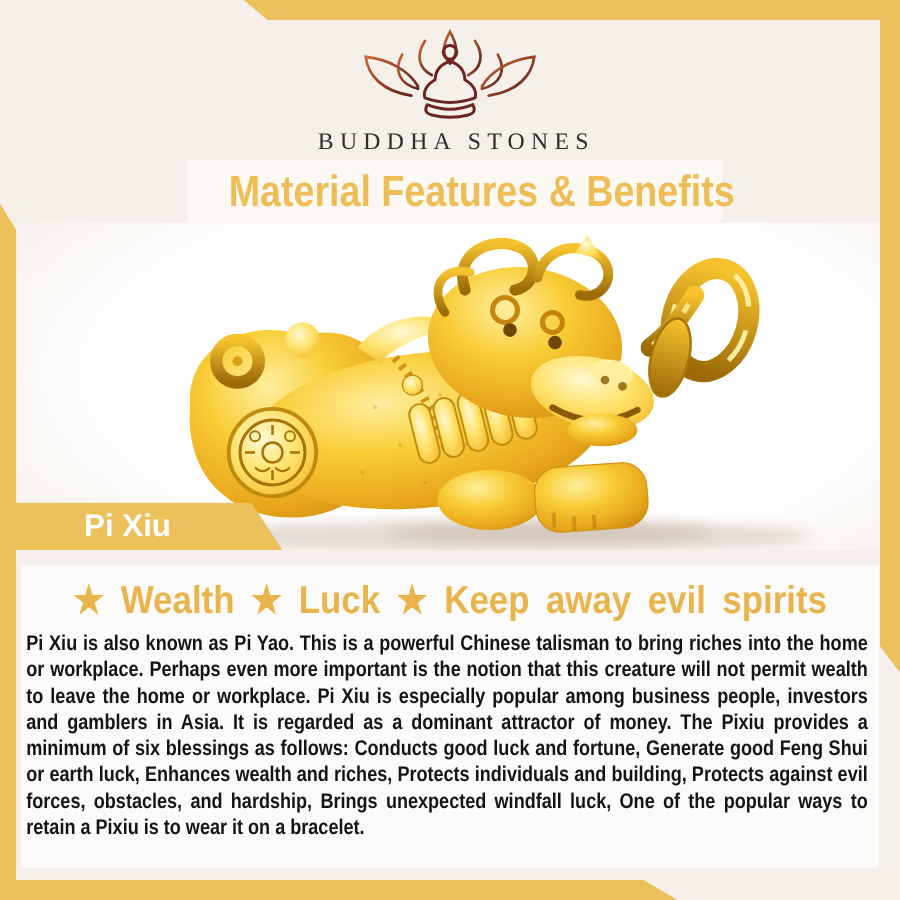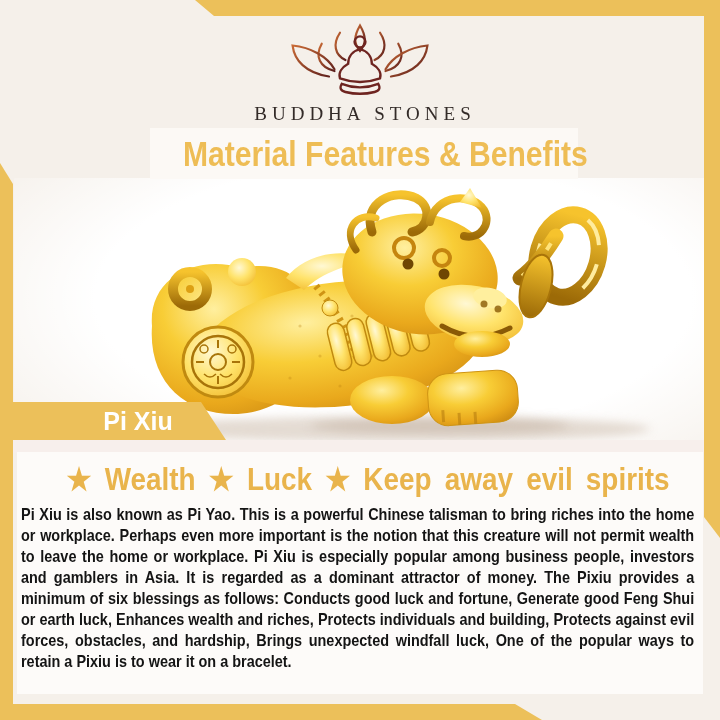--- a/index.html
+++ b/index.html
@@ -32,25 +32,25 @@
   .photo-area{position:absolute;left:14px;top:178px;width:690px;height:268px;
      background:radial-gradient(ellipse 72% 85% at 55% 45%,#ffffff 0%,#ffffff 60%,rgba(255,255,255,0) 100%);}
   .pixiu-svg{position:absolute;left:90px;top:186px;width:600px;height:260px;}
 
   .pink-strip{position:absolute;left:0;top:440px;width:720px;height:13px;background:#f7efec;}
 
   .pixiu-banner{position:absolute;left:0;top:402px;width:226px;height:38px;z-index:30;
      background:var(--gold_frame,#ecc05a);
      clip-path:polygon(0 0,201px 0,226px 100%,0 100%);}
   .pixiu-banner span{display:block;width:204px;line-height:38px;text-align:center;
-     color:#ffffff;font-weight:bold;font-size:25px;padding-left:36px;}
+     color:#ffffff;font-weight:bold;font-size:25px;}
 
   
   .content-box{position:absolute;left:17px;top:452px;width:686px;height:242px;background:#fdfbf9;}
-  .headline{position:absolute;left:17px;top:461px;width:686px;text-align:right;}
+  .headline{position:absolute;left:17px;top:461px;width:686px;text-align:center;}
   .headline span{display:inline-block;font-size:31px;font-weight:bold;word-spacing:6px;
      color:var(--gold_text,#e9b44c);transform:scaleX(.9);white-space:nowrap;}
   .paragraph{position:absolute;left:21px;top:504px;width:792px;
      transform:scaleX(.85);transform-origin:0 0;
      font-size:17px;line-height:21px;font-weight:bold;text-align:justify;
      color:var(--ink,#141414);}
 </style>
 </head>
 <body>
 

